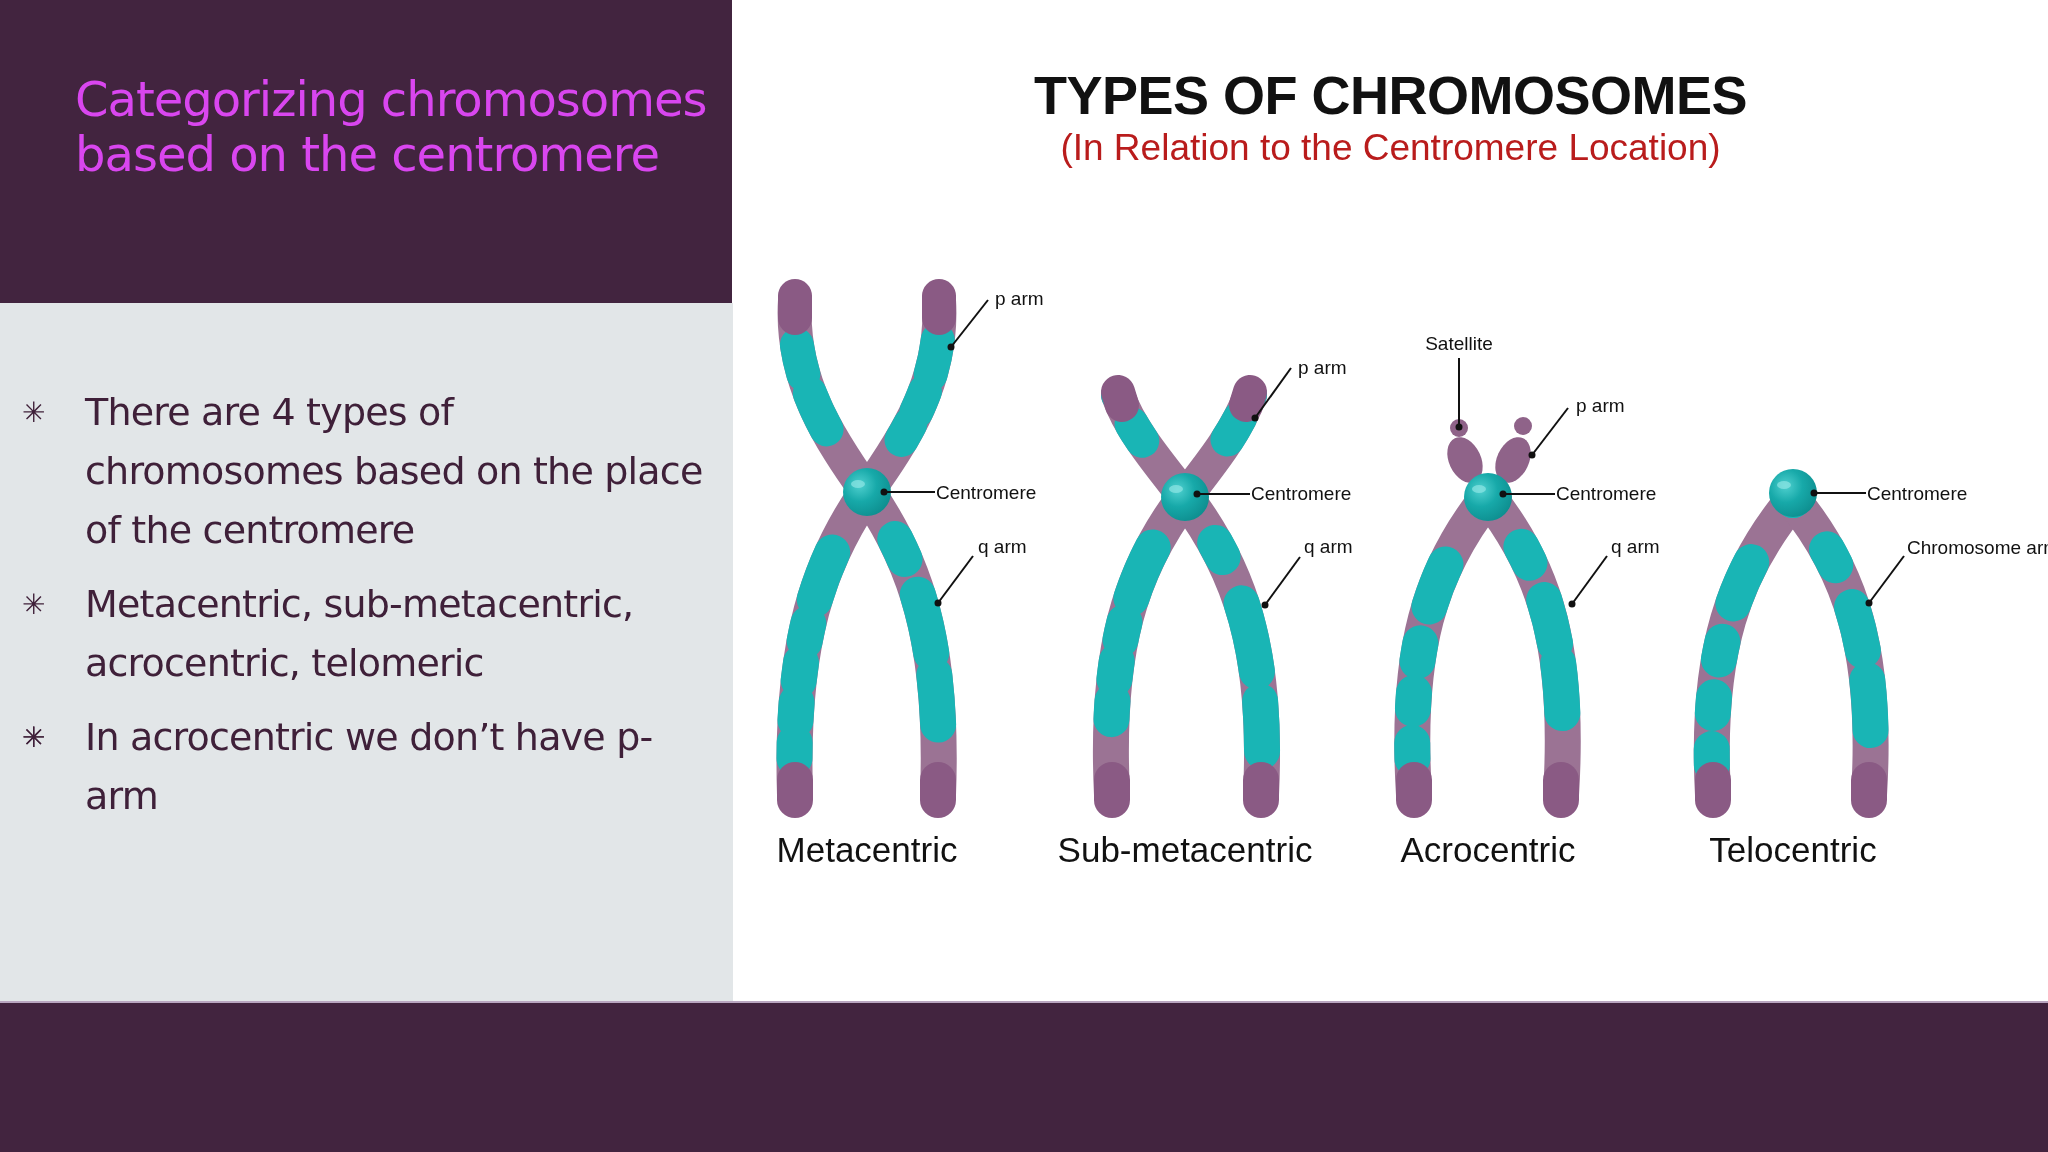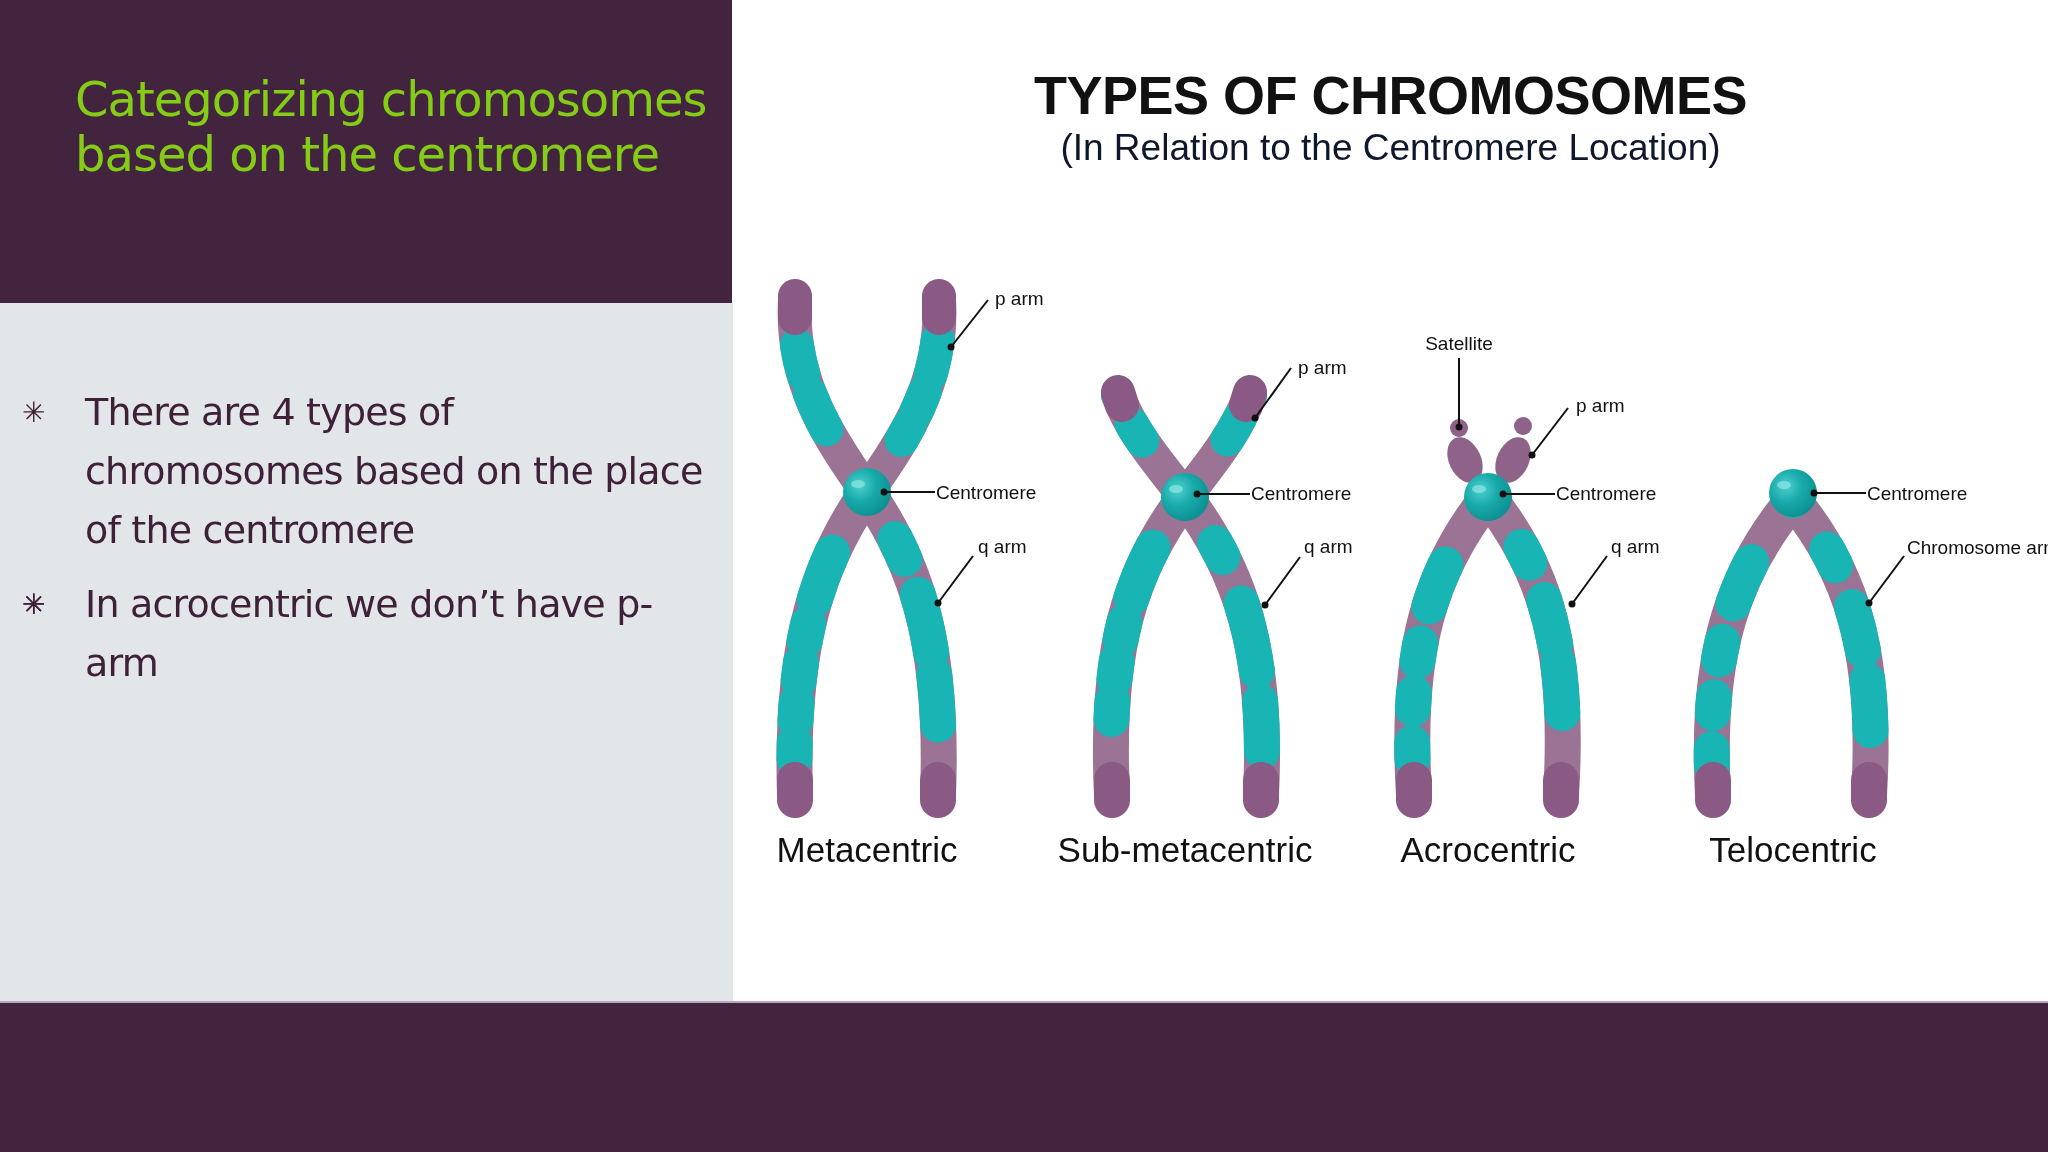--- a/index.html
+++ b/index.html
@@ -1,45 +1,46 @@
 <!DOCTYPE html>
 <html><head>
 <meta charset="utf-8">
 <style>
   html, body { margin:0; padding:0; }
   body { width:2048px; height:1152px; position:relative; overflow:hidden; background:#ffffff; font-family:"DejaVu Sans", sans-serif; }
   .title-box { position:absolute; left:0; top:0; width:732px; height:303px; background:#42243f; }
-  .slide-title { position:absolute; left:75px; top:72px; width:640px; margin:0; color:#84cc16; font-family:"DejaVu Sans", sans-serif; font-weight:normal; font-size:48px; line-height:55px; letter-spacing:-1px; }
+  .slide-title { position:absolute; left:75px; top:72px; width:640px; margin:0; color:#d946ef; font-family:"DejaVu Sans", sans-serif; font-weight:normal; font-size:48px; line-height:55px; letter-spacing:-1px; }
   .content-box { position:absolute; left:0; top:303px; width:733px; height:698px; background:#e2e6e8; }
   .bullets { position:absolute; left:0; top:80px; margin:0; padding:0; list-style:none; width:720px; }
   .bullet { position:relative; padding-left:85px; color:#3f2039; font-size:38px; line-height:59px; letter-spacing:-0.8px; margin-bottom:15px; }
   .bullet-mark { position:absolute; left:22px; top:0; font-size:28px; color:#3f2039; }
   .bottom-band { position:absolute; left:0; top:1001px; width:2048px; height:151px; background:#42243f; border-top:2px solid #b9a6c0; }
   .figure { position:absolute; left:733px; top:0; width:1315px; height:1001px; background:#ffffff; }
   .fig-title { position:absolute; left:0; width:1315px; top:64px; text-align:center; margin:0; font-family:"Liberation Sans", sans-serif; font-weight:bold; font-size:54px; color:#111111; letter-spacing:-0.5px; }
-  .fig-subtitle { position:absolute; left:0; width:1315px; top:127px; text-align:center; font-family:"Liberation Sans", sans-serif; font-size:37px; color:#0f172a; }
+  .fig-subtitle { position:absolute; left:0; width:1315px; top:127px; text-align:center; font-family:"Liberation Sans", sans-serif; font-size:37px; color:#b91c1c; }
   svg.diagram { position:absolute; left:0; top:0; }
   .lbl { font-family:"Liberation Sans", sans-serif; font-size:19px; fill:#111; }
   .type-lbl { font-family:"Liberation Sans", sans-serif; font-size:35px; fill:#111; }
 </style>
 </head>
 <body>
 
 <div class="title-box">
   <h1 class="slide-title">Categorizing chromosomes based on the centromere</h1>
 </div>
 
 <div class="content-box">
   <ul class="bullets">
     <li class="bullet">
       <span class="bullet-mark">✳</span>
       <span>There are 4 types of chromosomes based on the place of the centromere</span>
     </li>
     <li class="bullet">
       <span class="bullet-mark">✳</span>
+      <span>Metacentric, sub-metacentric, acrocentric, telomeric</span>
     </li>
     <li class="bullet">
       <span class="bullet-mark">✳</span>
     </li>
     <li class="bullet">
       <span class="bullet-mark">✳</span>
       <span>In acrocentric we don’t have p-arm</span>
     </li>
   </ul>
 </div>

